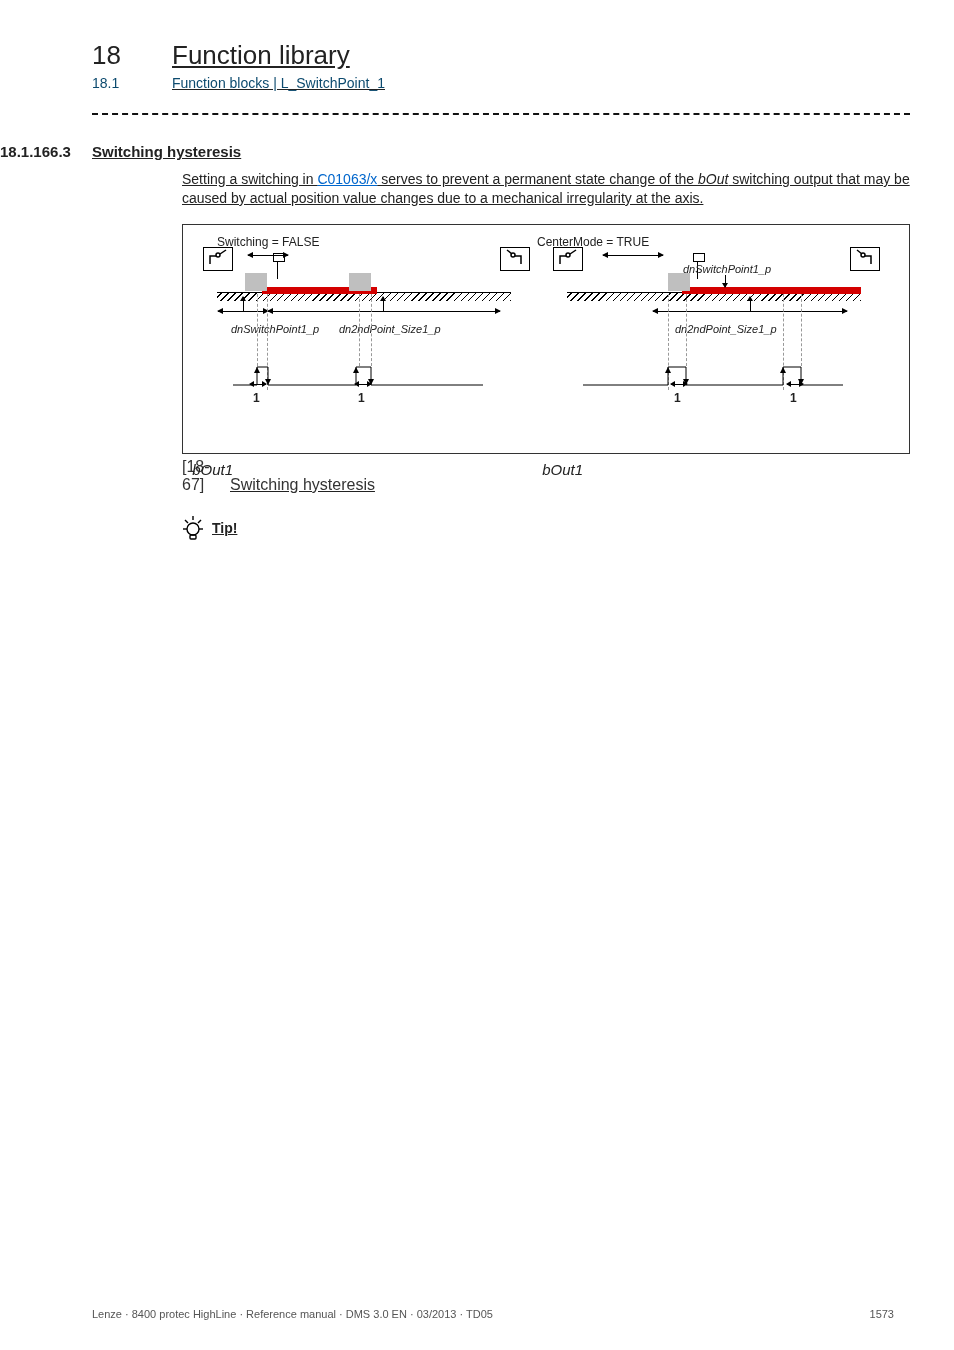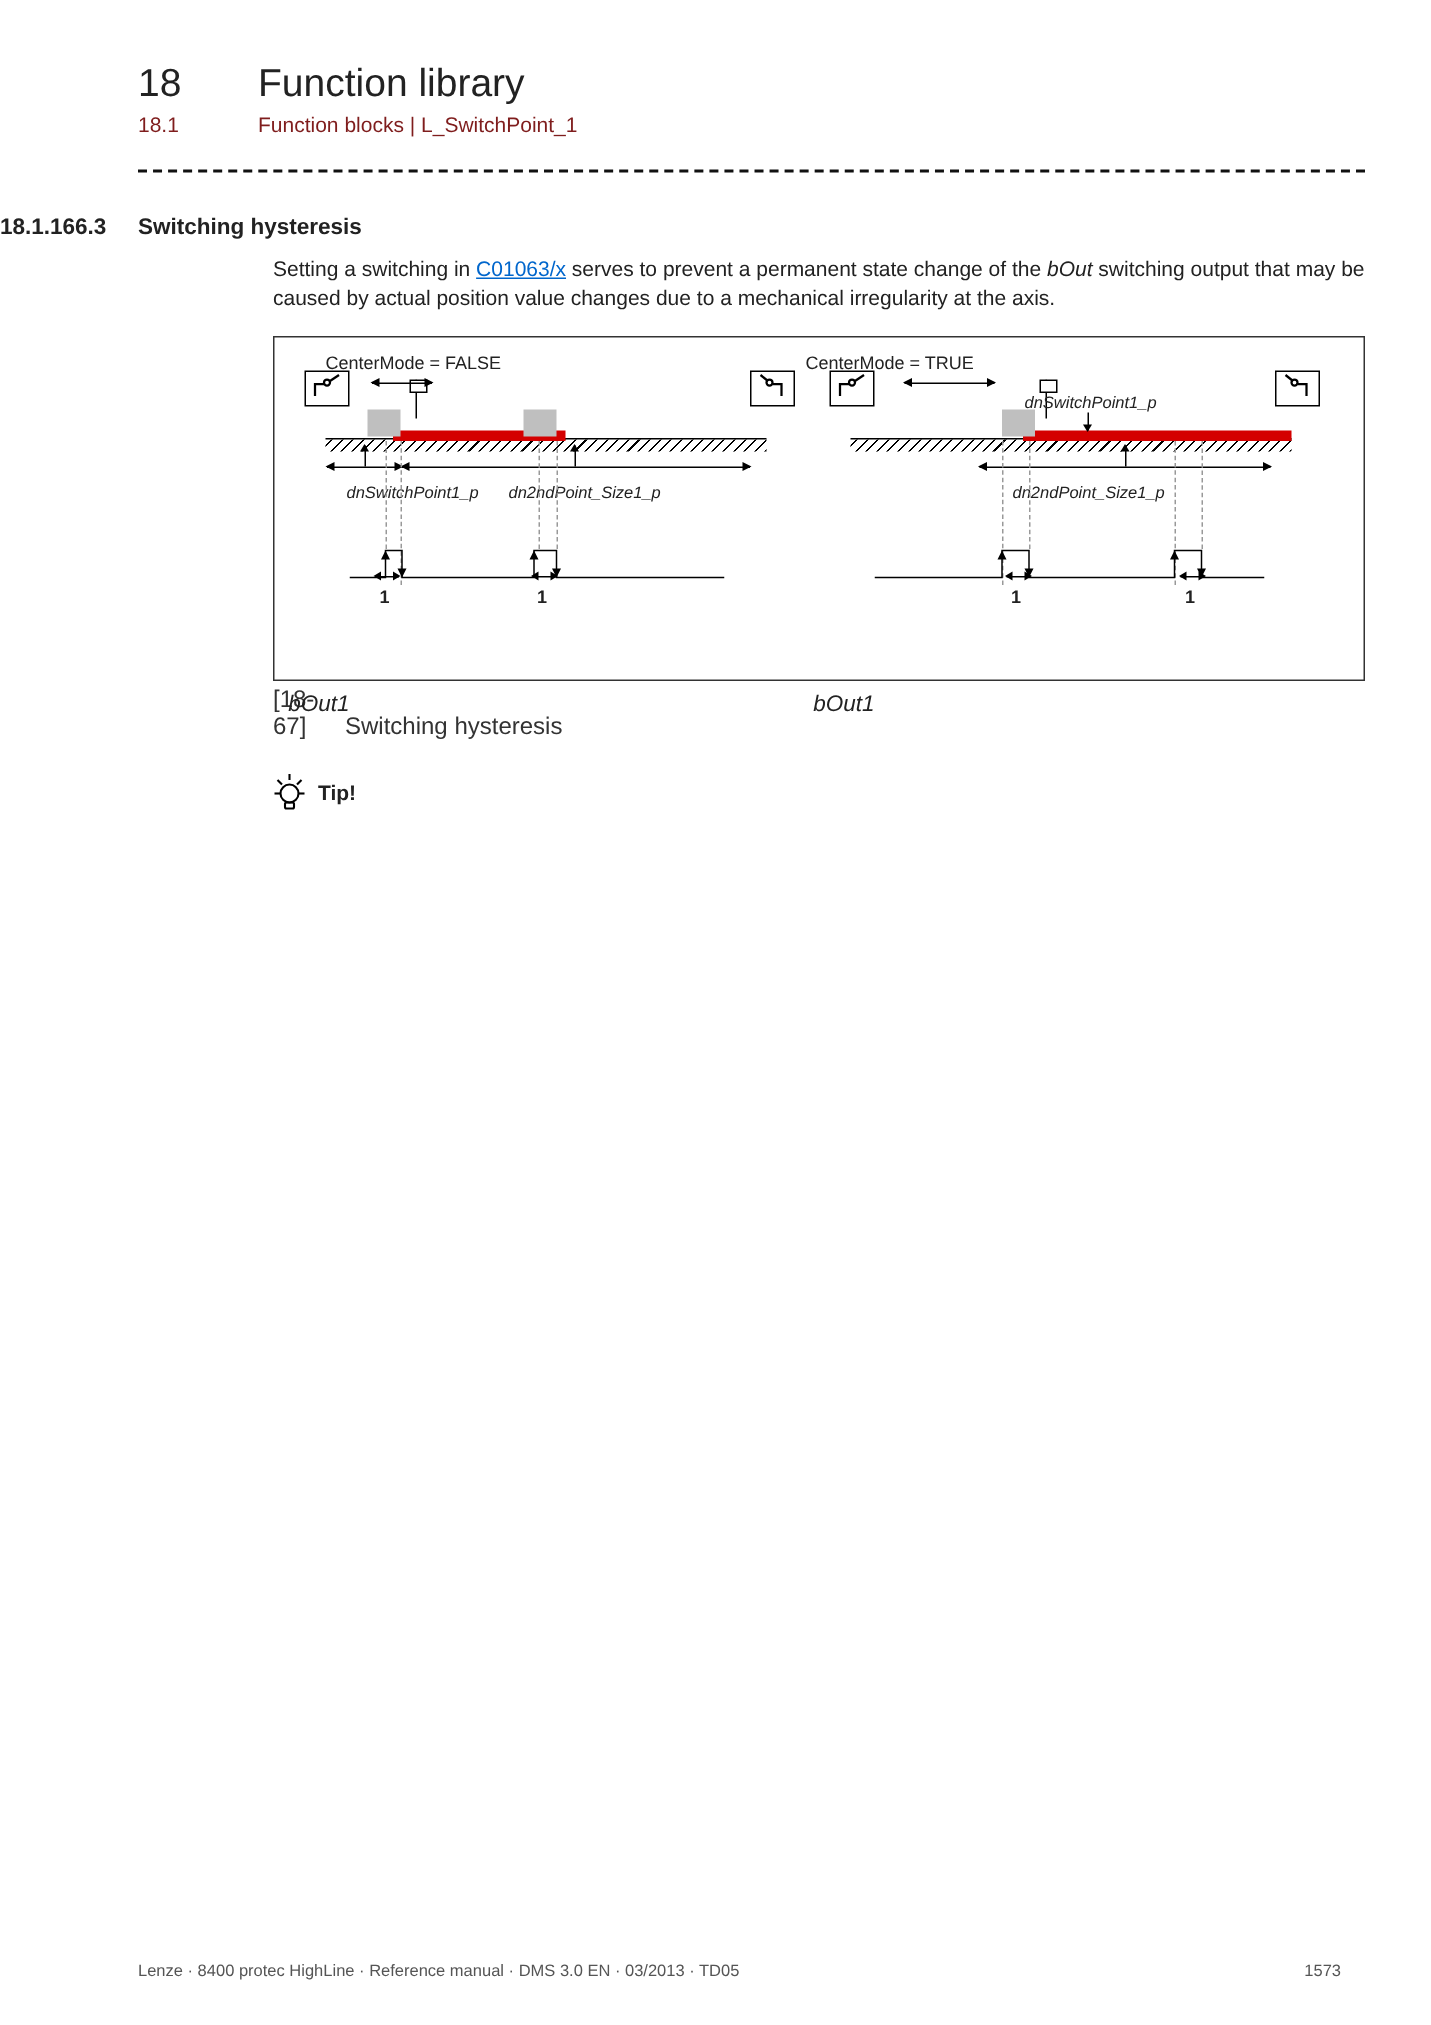--- a/index.html
+++ b/index.html
@@ -12,33 +12,34 @@
     font-family: "Segoe UI", "Helvetica Neue", Arial, sans-serif;
     color: #222;
     position: relative;
   }
   .page {
     width: 954px;
     height: 1350px;
     padding: 40px 44px 30px 92px;
     box-sizing: border-box;
     position: relative;
+    text-decoration: underline;
   }
   .chapter-line {
     font-size: 26px;
     font-weight: 400;
     margin: 0 0 4px 0;
   }
   .chapter-num {
     display: inline-block;
     width: 80px;
   }
   .sub-line {
     font-size: 14px;
-    color: #7f1d1d;
+    color: #0c4a6e;
     margin: 0 0 22px 0;
   }
   .sub-num {
     display: inline-block;
     width: 80px;
   }
   .dashed-sep {
     border: none;
     border-top: 2px dashed #111;
     margin: 0 0 28px 0;
@@ -373,21 +374,21 @@
   <p class="sect-head">
     <span class="sect-num">18.1.166.3</span><span>Switching hysteresis</span>
   </p>
 
   <p class="body-text">
     <span>Setting a switching in </span><a class="link">C01063/x</a><span> serves to prevent a permanent state change of the </span><span class="ital">bOut</span><span> switching output that may be caused by actual position value changes due to a mechanical irregularity at the axis.</span>
   </p>
 
   <div class="figure-box">
     <div class="fig-body">
-      <div class="mode-label mode-left">CenterMode = FALSE</div>
+      <div class="mode-label mode-left">Switching = FALSE</div>
       <div class="mode-label mode-right">CenterMode = TRUE</div>
 
       <div class="diagram diag-left">
         <div class="rail">
           <div class="rail-line"></div>
           <div class="rail-hatch"></div>
           <div class="rail-red rail-red-left"></div>
         </div>
         <div class="cam-block cam-left"></div>
         <div class="cam-block cam-right"></div>

